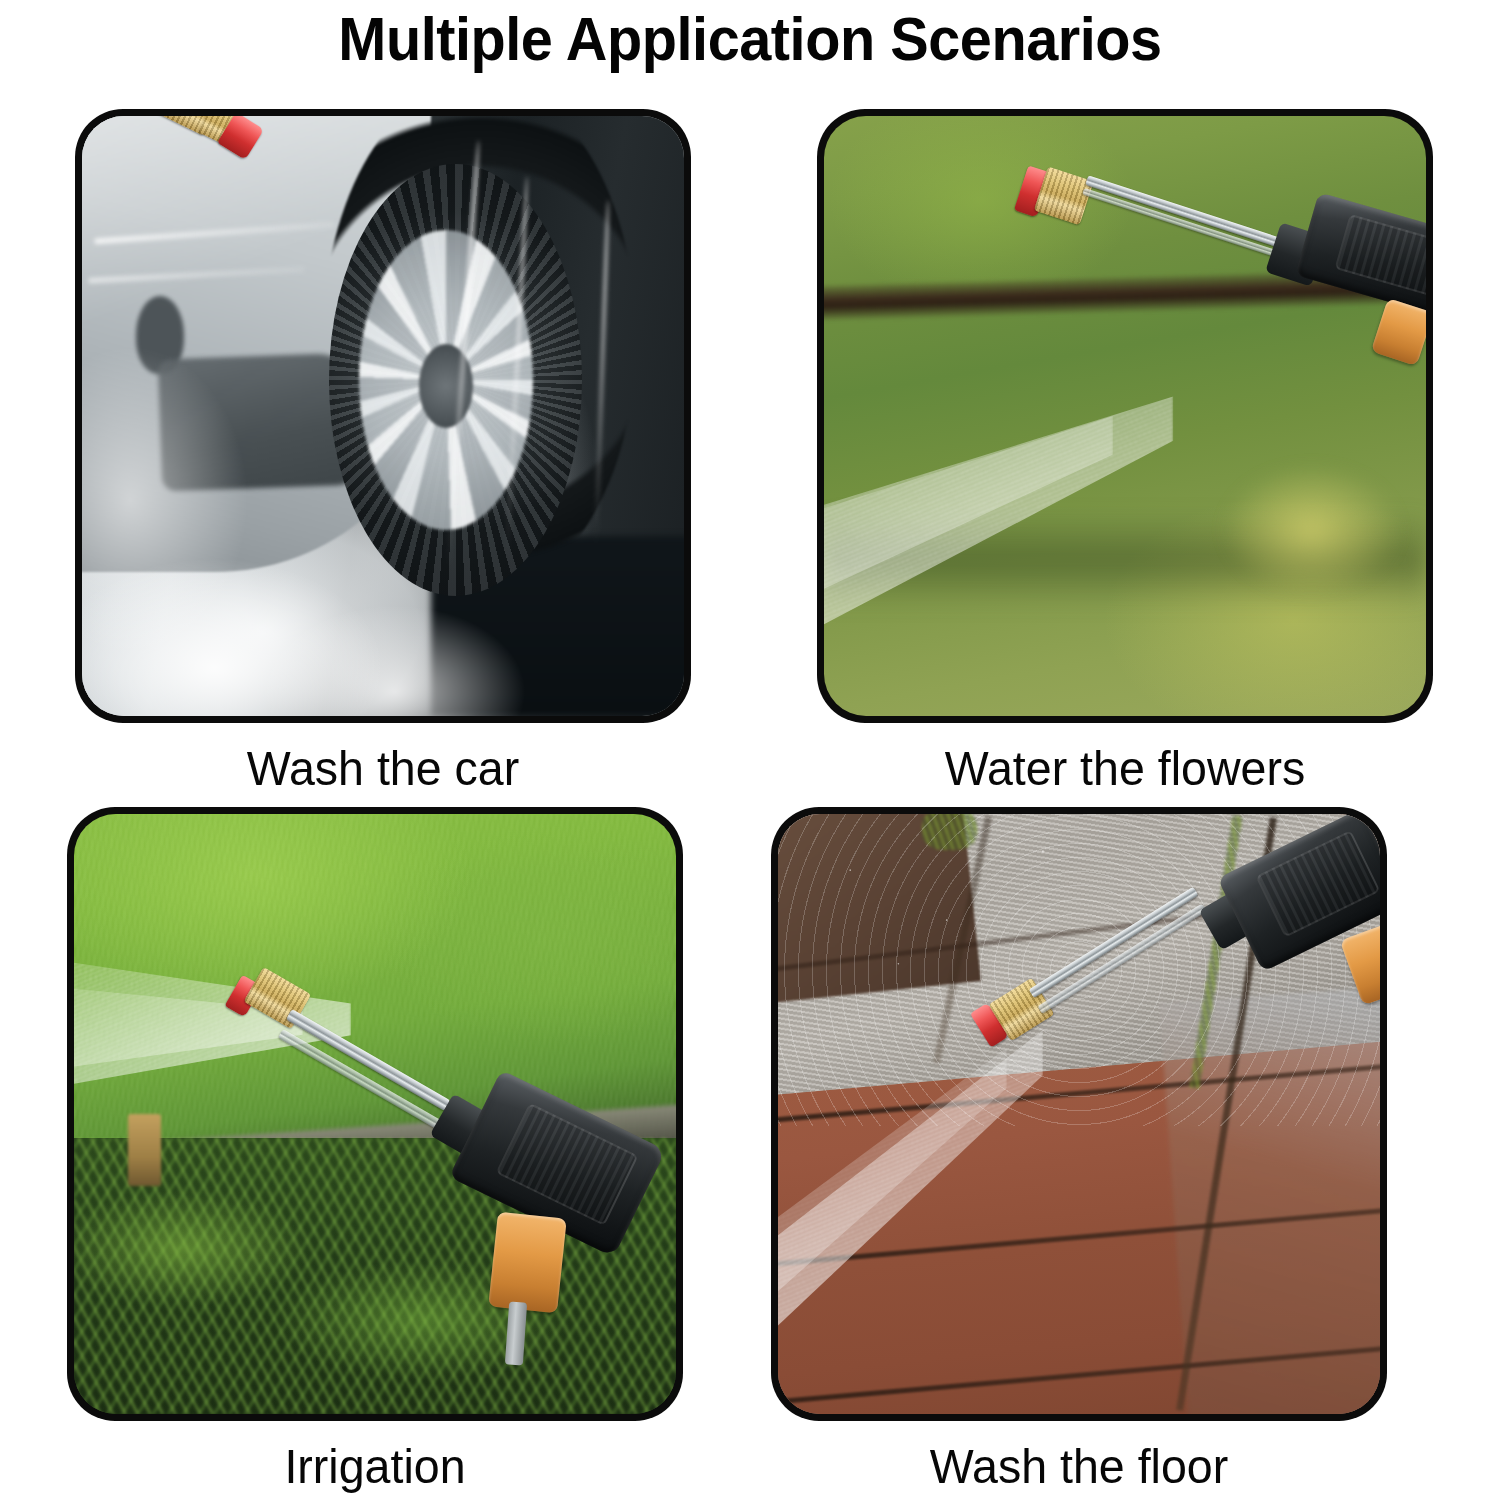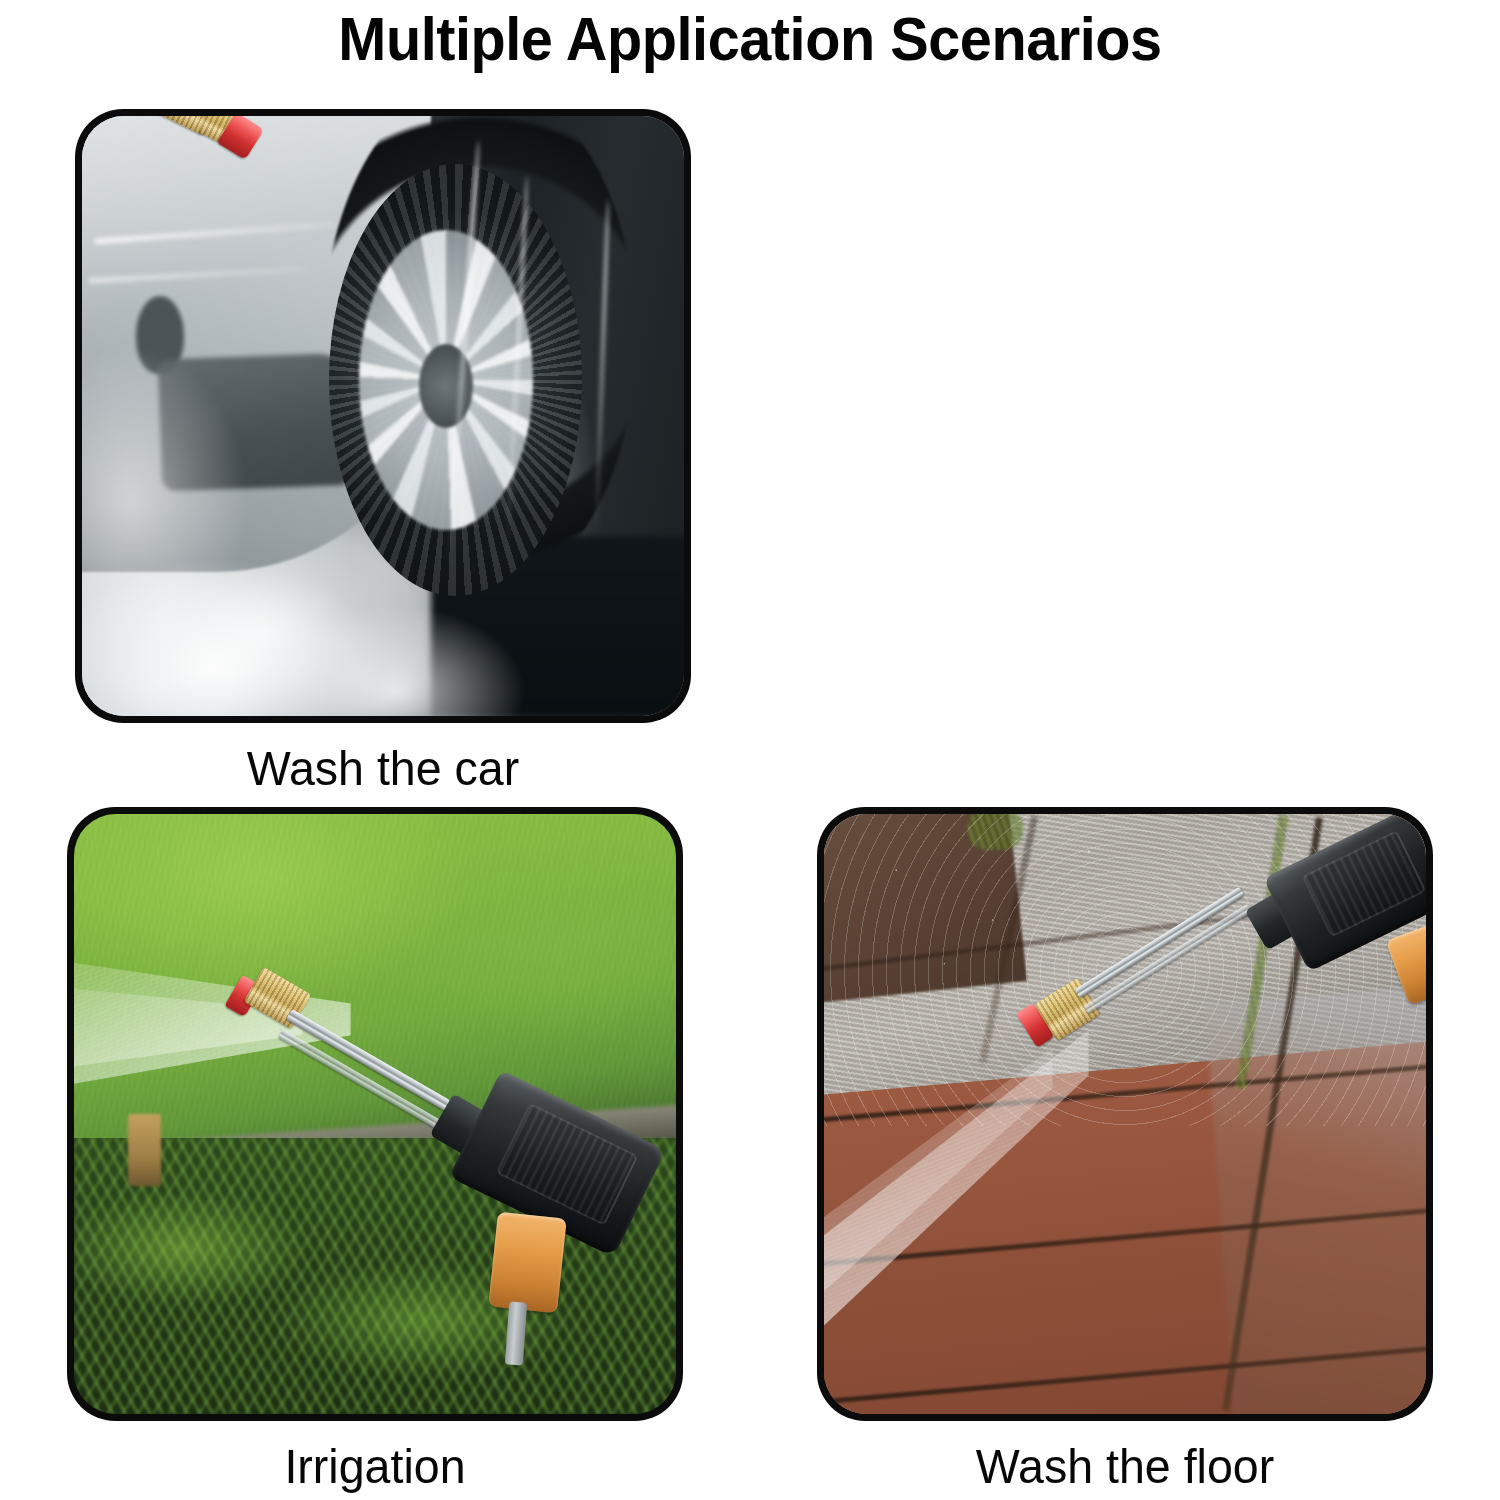--- a/index.html
+++ b/index.html
@@ -48,21 +48,21 @@
     height: 1500px;
   }
 
   .cell {
     position: absolute;
     width: 616px;
   }
   .cell-0 { left: 75px;  top: 109px; }
   .cell-1 { left: 817px; top: 109px; }
   .cell-2 { left: 67px;  top: 807px; }
-  .cell-3 { left: 817px; top: 807px; }
+  .cell-3 { left: 771px; top: 807px; }
 
   .photo-frame {
     position: relative;
     width: 616px;
     height: 614px;
     border-radius: 48px;
     background: #0b0b0b;
     box-sizing: border-box;
     padding: 7px;
     overflow: hidden;
@@ -450,20 +450,47 @@
               <div class="brass" style="left:30%;top:22%;width:22%;height:28%;"></div>
               <div class="brass" style="left:50%;top:24%;width:10%;height:25%;"></div>
               <div class="tip" style="left:58%;top:24%;width:12%;height:27%;transform:rotate(6deg);"></div>
             </div>
           </div>
         </div>
       </div>
       <div class="caption">Wash the car</div>
     </div>
 
+    <div class="cell cell-1">
+      <div class="photo-frame">
+        <div class="photo">
+          <div class="scene-flowers">
+            <div class="flower-fence"></div>
+            <div class="flower-darkband"></div>
+            <div class="flower-highlight"></div>
+
+            <div class="fan-spray" style="left:-10%;top:44%;width:68%;height:46%;
+                        clip-path: polygon(100% 6%, 100% 22%, 0% 100%, 0% 52%);"></div>
+            <div class="fan-spray" style="left:-12%;top:46%;width:60%;height:40%;opacity:.55;
+                        clip-path: polygon(100% 10%, 100% 26%, 0% 96%, 0% 58%);"></div>
+
+            <div class="gun" style="right:-2%;top:18%;width:80%;height:36%;transform:rotate(18deg);">
+              <div class="tip" style="left:8.5%;top:35%;width:5%;height:22%;"></div>
+              <div class="brass" style="left:12.5%;top:33%;width:10%;height:21%;"></div>
+              <div class="wand" style="left:21%;top:31%;width:45%;height:4.5%;"></div>
+              <div class="wand" style="left:21%;top:37%;width:45%;height:3.5%;opacity:.75;"></div>
+              <div class="collar-blk" style="left:62%;top:24%;width:10%;height:24%;"></div>
+              <div class="body" style="left:68%;top:4%;width:34%;height:40%;transform:rotate(-2deg);"></div>
+              <div class="handle-orange" style="left:88%;top:42%;width:10%;height:26%;"></div>
+            </div>
+          </div>
+        </div>
+      </div>
+      <div class="caption">Water the flowers</div>
+    </div>
 
     <div class="cell cell-2">
       <div class="photo-frame">
         <div class="photo">
           <div class="scene-irrigation">
             <div class="irr-grass-texture"></div>
             <div class="irr-curb"></div>
             <div class="irr-soil"></div>
             <div class="irr-weeds"></div>
             <div class="irr-post"></div>

